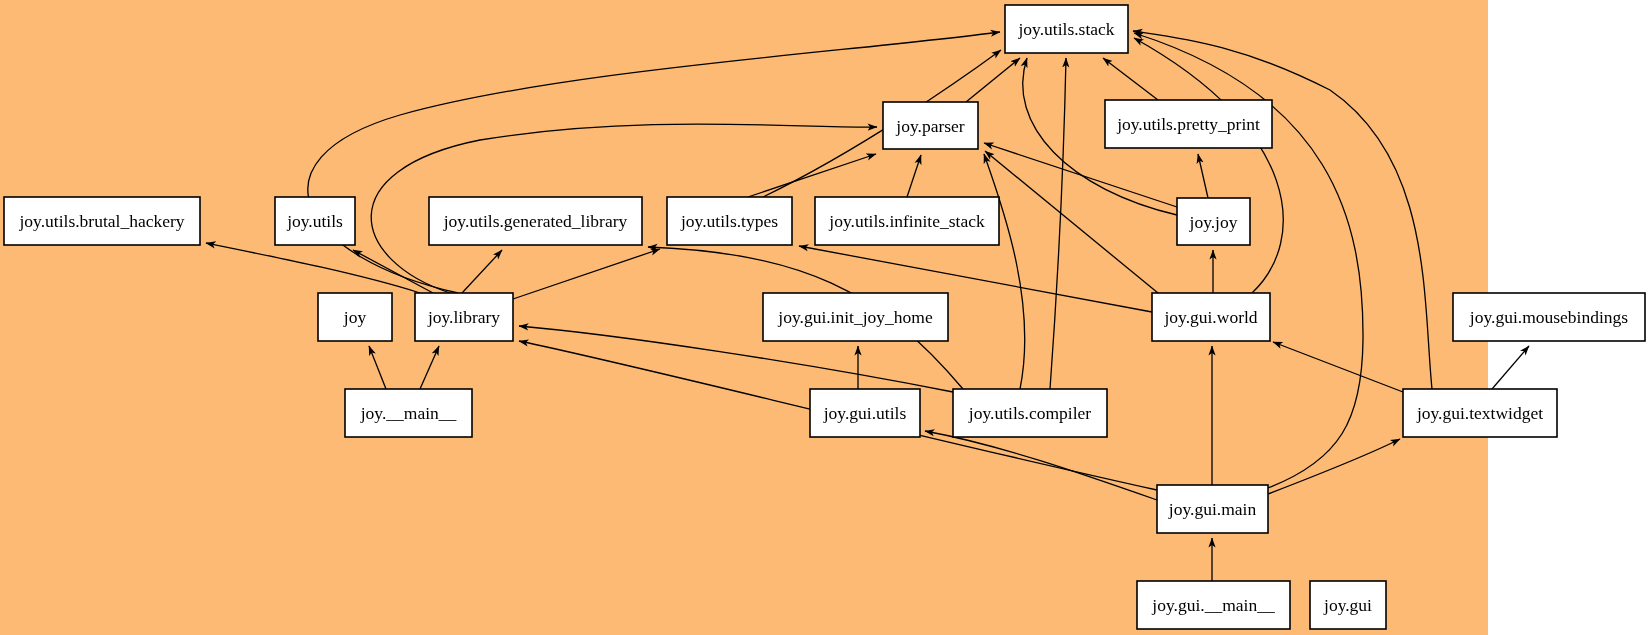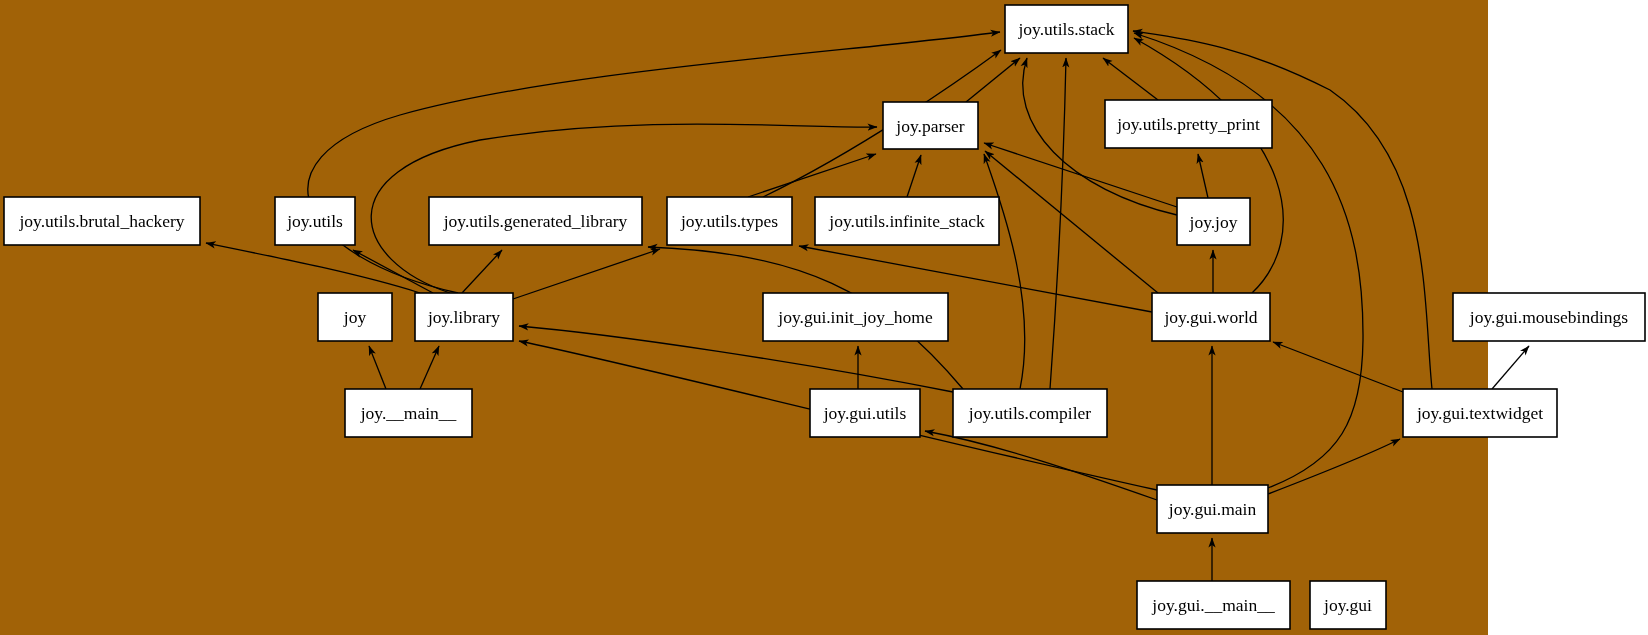--- a/index.html
+++ b/index.html
@@ -8,21 +8,21 @@
     background: #ffffff;
     width: 1648px;
     height: 635px;
     overflow: hidden;
     font-family: "Liberation Serif", "DejaVu Serif", serif;
   }
   .canvas {
     position: relative;
     width: 1488px;
     height: 635px;
-    background: #a16207;
+    background: #fdba74;
   }
   svg { display: block; }
   .edge {
     fill: none;
     stroke: #000000;
     stroke-width: 1.3;
   }
   .node-box {
     fill: #ffffff;
     stroke: #000000;

